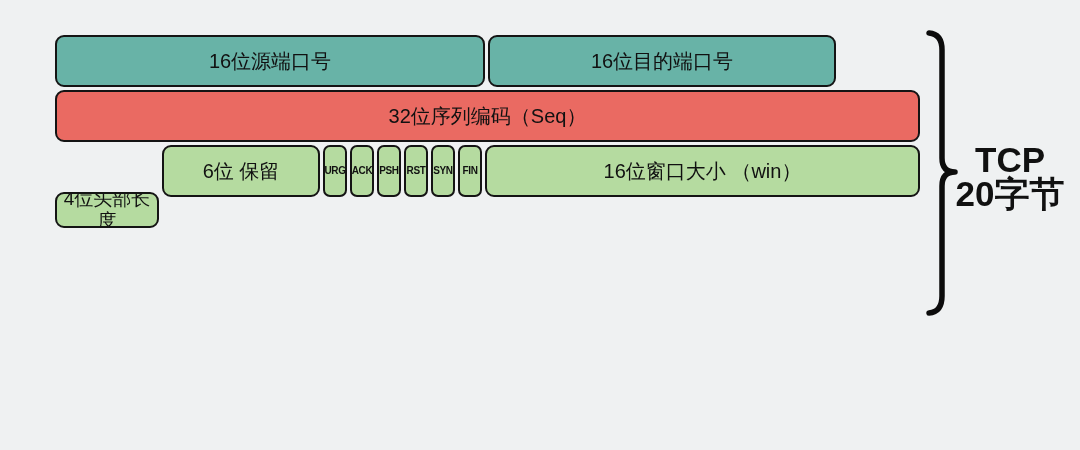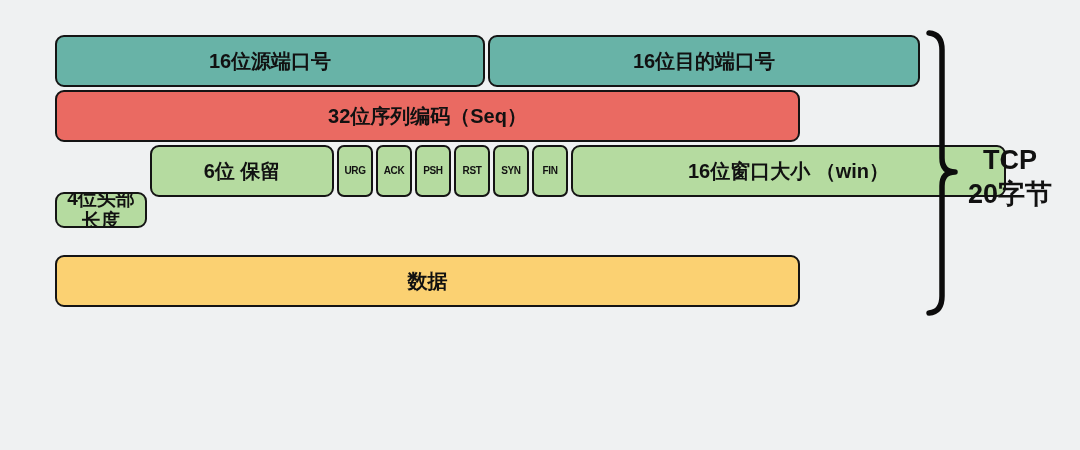--- a/index.html
+++ b/index.html
@@ -21,45 +21,45 @@
   }
   .row{
     display:flex;gap:3px;height:52px;flex:0 0 52px;
   }
   .cell{
     box-sizing:border-box;
     border:2px solid var(--border,#111);
     border-radius:9px;
     display:flex;align-items:center;justify-content:center;
     text-align:center;
-    font-size:20px;font-weight:700;
+    font-size:20px;font-weight:400;
     color:var(--text,#111);
     line-height:1.15;
     flex:0 0 auto;
     overflow:hidden;
   }
   .c-teal  {background:var(--teal,#68B3A7);}
   .c-red   {background:var(--red,#EA6A62);}
   .c-green {background:var(--green,#B5DBA0);}
   .c-pink  {background:var(--pink,#F29D9A);}
   .c-yellow{background:var(--yellow,#FBD172);}
   .w-half-l {width:430px;}
-  .w-half-r {width:432px;}
-  .w-full   {width:745px;}
-  .w-headlen{width:92px;font-size:19px;padding:16px 4px;margin-top:47px;}
-  .w-reserved{width:184px;}
-  .w-flag   {width:24px;font-size:10px;font-weight:600;letter-spacing:-0.4px;border-radius:7px;padding:16px;}
+  .w-half-r {width:348px;}
+  .w-full   {width:865px;}
+  .w-headlen{width:104px;font-size:19px;padding:16px 4px;margin-top:47px;}
+  .w-reserved{width:158px;}
+  .w-flag   {width:24px;font-size:10px;font-weight:600;letter-spacing:-0.4px;border-radius:7px;padding:4px;}
   .w-win    {width:435px;}
   .brace{
     position:absolute;left:918px;top:26px;
   }
   .tcp-label{
     position:absolute;left:948px;top:143px;width:124px;
     text-align:center;
-    font-size:27px;font-weight:600;line-height:34px;
+    font-size:35px;font-weight:600;line-height:34px;
     color:var(--text,#111);
     white-space:nowrap;
   }
 </style>
 </head>
 <body>
 
 <div class="stage">
 
   <div class="diagram">
@@ -83,23 +83,20 @@
       <div class="cell c-green w-flag">RST</div>
       <div class="cell c-green w-flag">SYN</div>
       <div class="cell c-green w-flag">FIN</div>
       <div class="cell c-green w-win">16位窗口大小 （win）</div>
     </div>
 
     <div class="row">
     </div>
 
 
-    <div class="row">
-      <div class="cell c-yellow w-full">数据</div>
-    </div>
 
   </div>
 
   <svg class="brace" width="46" height="294" viewBox="0 0 46 294">
     <path d="M11,7 Q24,8 24,24 L24,132 Q24,146 37,146 Q24,146 24,160 L24,270 Q24,286 11,287" fill="none" stroke="#0c0c0c" stroke-width="5.5" stroke-linecap="round" stroke-linejoin="round"></path>
   </svg>
 
   <div class="tcp-label">
     <div>TCP</div>
     <div>20字节</div>

